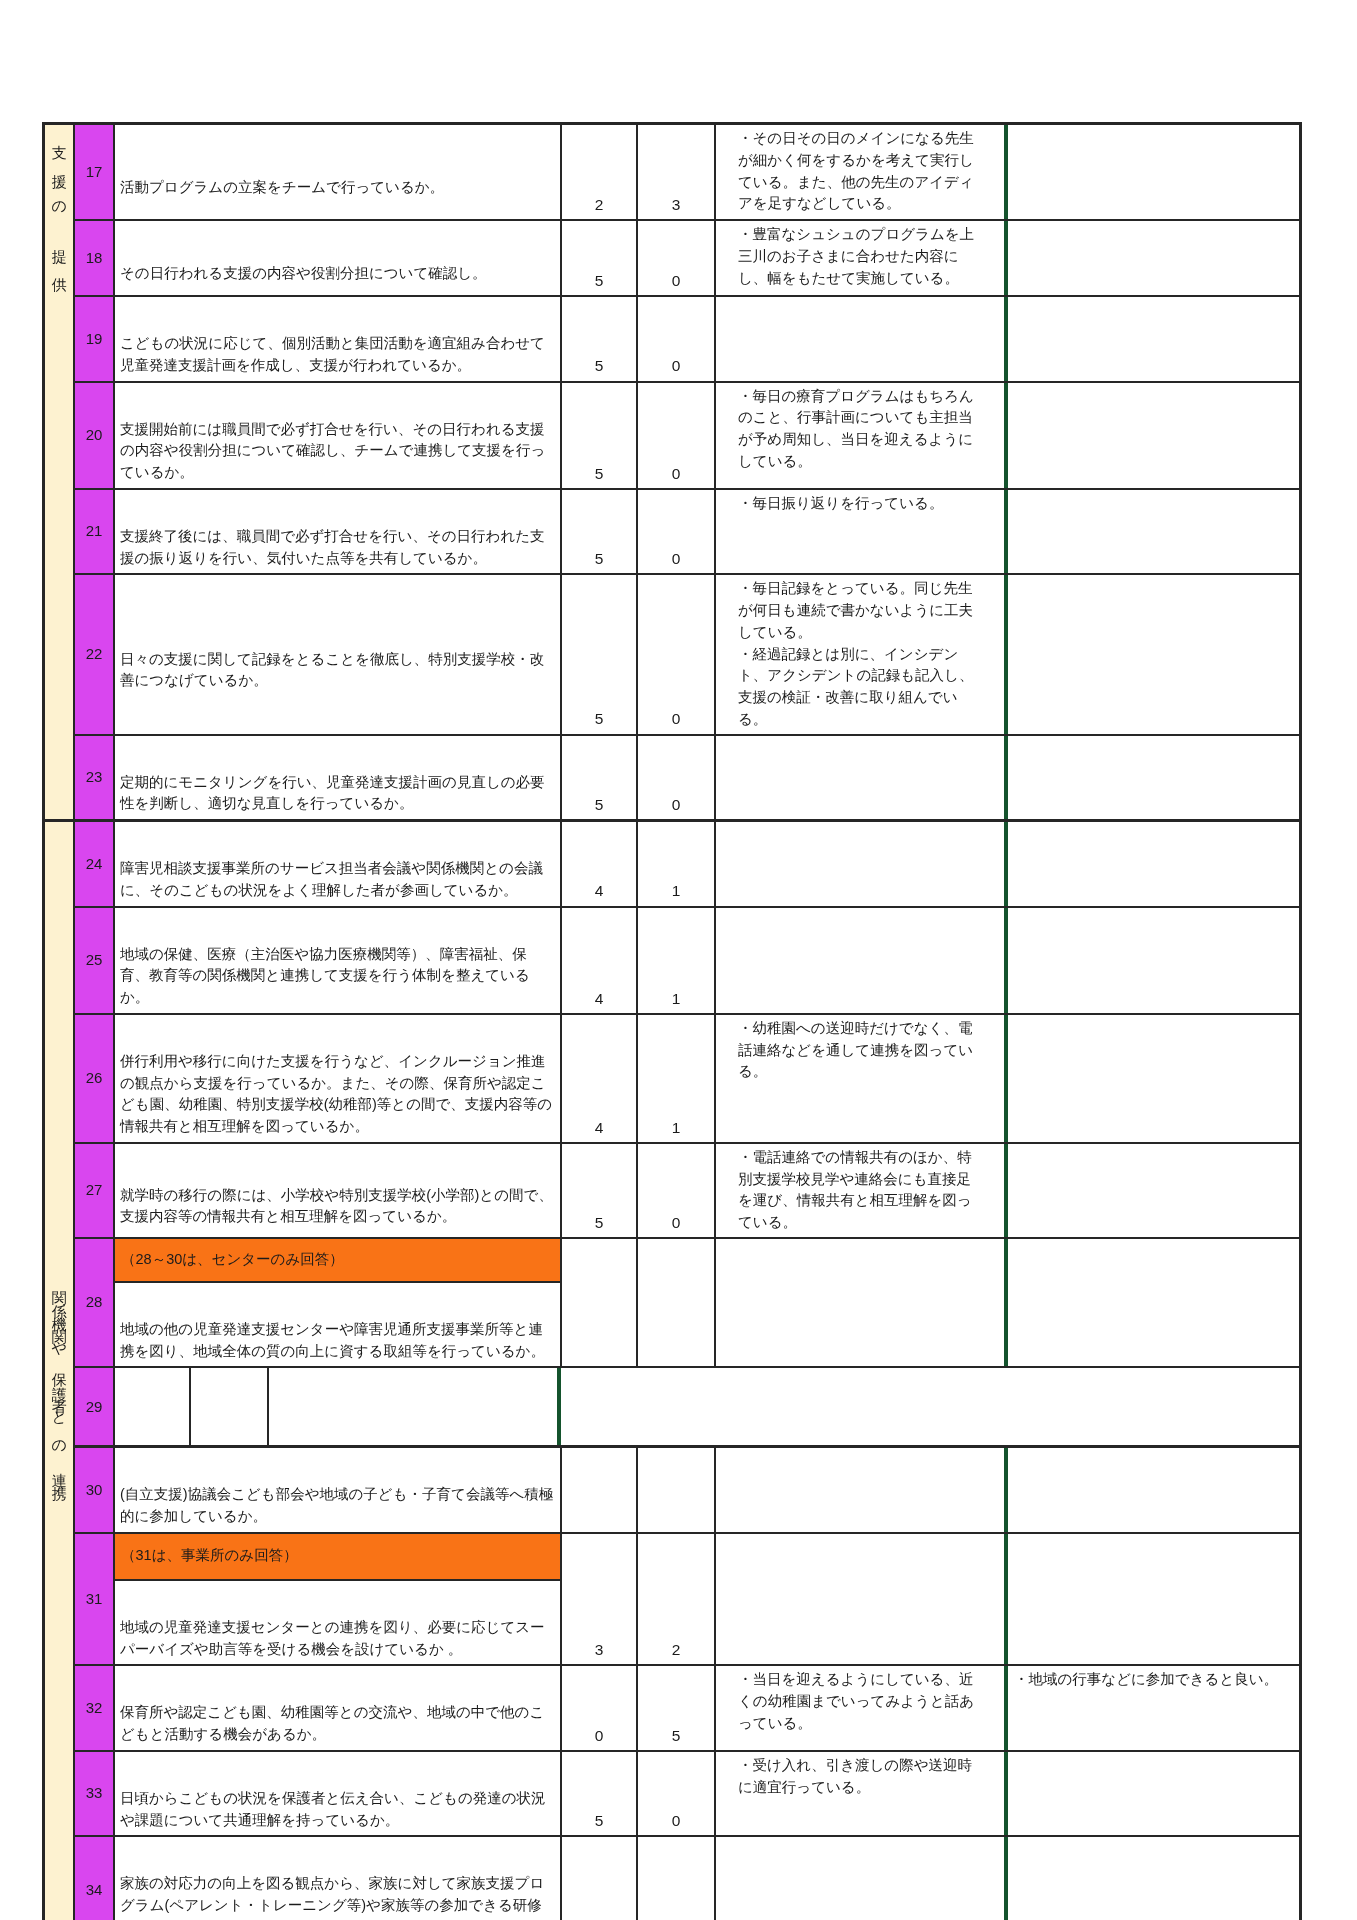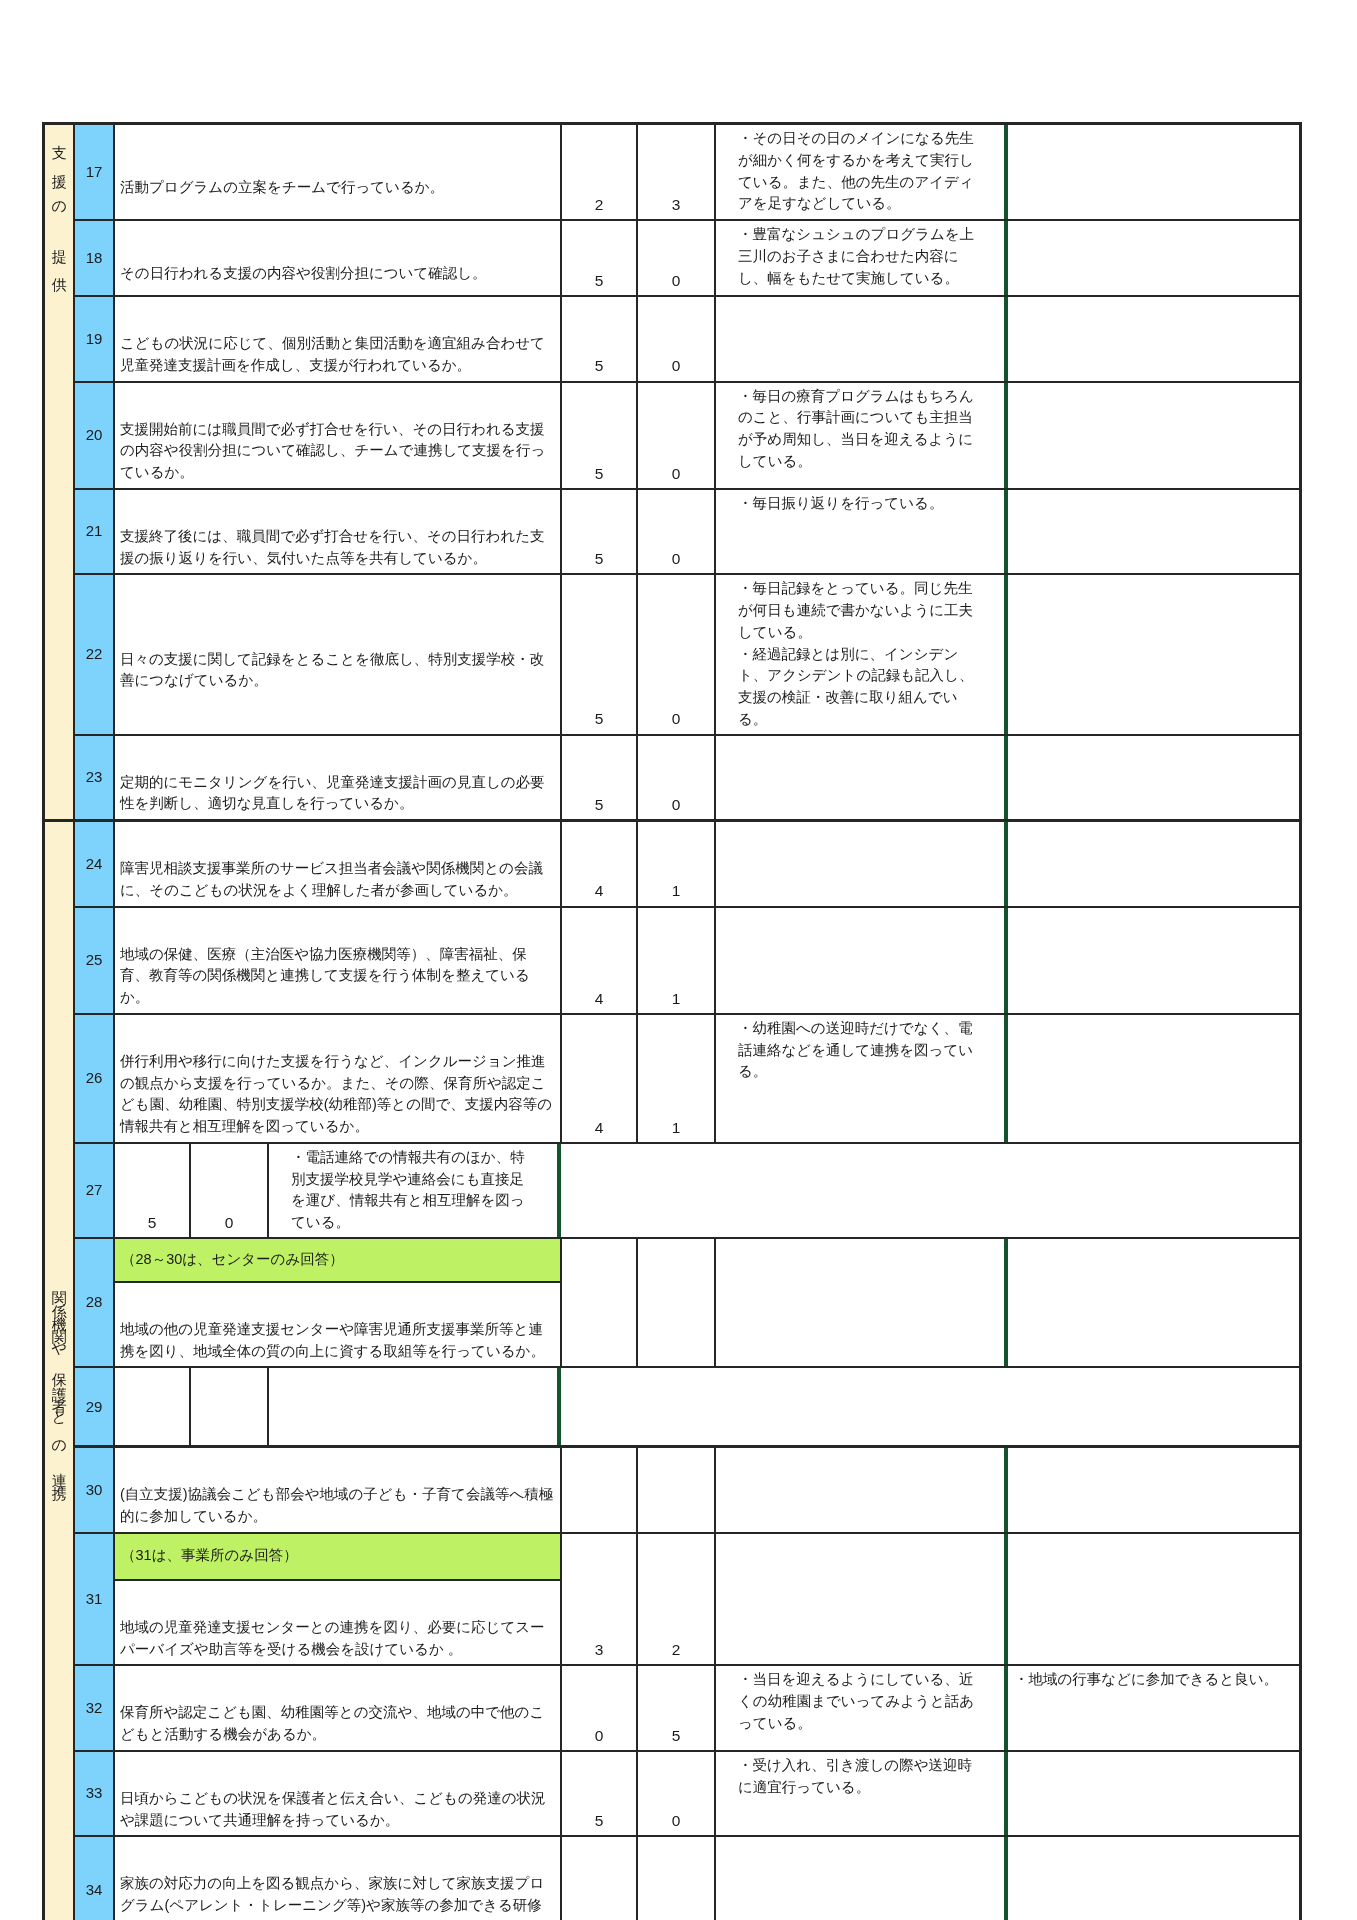--- a/index.html
+++ b/index.html
@@ -40,38 +40,38 @@
   .cat-top .cat-label { padding-top:8px; letter-spacing:29px; }
   .cat-mid   { align-items:center; }
   .cat-mid .cat-label { letter-spacing:13px; }
   .rows { flex:1; display:flex; flex-direction:column; }
   .row { display:flex; }
   .row + .row { border-top:2px solid #262626; }
   .row.hb { border-top:3px solid #262626; }
   .cell { min-height:100%; }
   .num {
     width:40px; flex:0 0 40px;
-    background:#7dd3fc;
+    background:#d946ef;
     border-right:2px solid #262626;
     display:flex; align-items:center; justify-content:center;
     font-size:15px;
   }
   .q {
     width:447px; flex:0 0 447px;
     border-right:2px solid #262626;
     display:flex; flex-direction:column;
   }
   .qtext {
     flex:1;
     display:flex; align-items:center;
     padding:4px 5px;
     margin-top:32px;
   }
   .sub {
-    background:#bef264;
+    background:#f97316;
     border-bottom:2px solid #262626;
     display:flex; align-items:center;
     padding:2px 6px;
   }
   .score {
     border-right:2px solid #262626;
     display:flex; align-items:flex-end; justify-content:center;
     padding-bottom:3px;
     font-size:15.5px;
   }
@@ -215,20 +215,23 @@
             <div class="qtext">併行利用や移行に向けた支援を行うなど、インクルージョン推進の観点から支援を行っているか。また、その際、保育所や認定こども園、幼稚園、特別支援学校(幼稚部)等との間で、支援内容等の情報共有と相互理解を図っているか。</div>
           </div>
           <div class="cell score s1c">4</div>
           <div class="cell score s2c">1</div>
           <div class="cell c">・幼稚園への送迎時だけでなく、電話連絡などを通して連携を図っている。</div>
           <div class="cell l"></div>
         </div>
 
         <div class="row" style="min-height:77px">
           <div class="cell num">27</div>
+          <div class="cell q">
+            <div class="qtext">就学時の移行の際には、小学校や特別支援学校(小学部)との間で、支援内容等の情報共有と相互理解を図っているか。</div>
+          </div>
           <div class="cell score s1c">5</div>
           <div class="cell score s2c">0</div>
           <div class="cell c">・電話連絡での情報共有のほか、特別支援学校見学や連絡会にも直接足を運び、情報共有と相互理解を図っている。</div>
           <div class="cell l"></div>
         </div>
 
         <div class="row" style="min-height:120px">
           <div class="cell num">28</div>
           <div class="cell q">
             <div class="sub" style="min-height:44px">（28～30は、センターのみ回答）</div>

